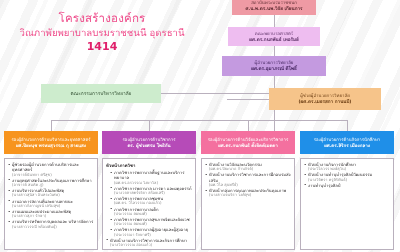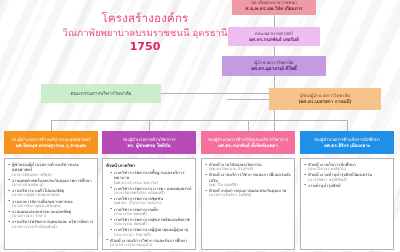--- a/index.html
+++ b/index.html
@@ -22,21 +22,20 @@
       repeating-linear-gradient(115deg,
         rgba(0,0,0,0.022) 0px, rgba(0,0,0,0.022) 4px,
         rgba(0,0,0,0.0) 4px, rgba(0,0,0,0.0) 40px);
   }
   .sheet{position:absolute;inset:0;z-index:2;}
 
   
   .title-block{
     position:absolute;left:14px;top:11px;width:176px;text-align:center;
     line-height:1.25;
-    margin-left:43px;
   }
   .title-main{
     font-size:11.5px;color:#ef4c8b;letter-spacing:.2px;
   }
   .title-sub{
     font-size:9.6px;color:#ef4c8b;margin-top:2px;white-space:nowrap;
   }
   .title-year{
     font-size:11px;color:#e0206b;font-weight:bold;margin-top:1px;
   }
@@ -140,21 +139,21 @@
 <div class="ln ln-v" style="left:51px;top:120px;height:11px;"></div>
 <div class="ln ln-v" style="left:149px;top:120px;height:11px;"></div>
 <div class="ln ln-v" style="left:248px;top:120px;height:11px;"></div>
 <div class="ln ln-v" style="left:347px;top:120px;height:11px;"></div>
 
 <div class="sheet">
 
   <div class="title-block">
     <div class="title-main">โครงสร้างองค์กร</div>
     <div class="title-sub">วิณภาพัยพยาบาลบรมราชชนนี อุดรธานี</div>
-    <div class="title-year">1750</div>
+    <div class="title-year">1414</div>
   </div>
 
   <div class="node n-director">
     <div class="l1">สถาบันพระบรมราชชนก</div>
     <div class="l2">ศ.น.พ.ดร.นพ.วิจัย เกียนการ</div>
   </div>
 
   <div class="node n-faculty">
     <div class="l1">คณะพยาบาลศาสตร์</div>
     <div class="l2">ผศ.ดร.กนกพันธ์ เทอรัมย์</div>

